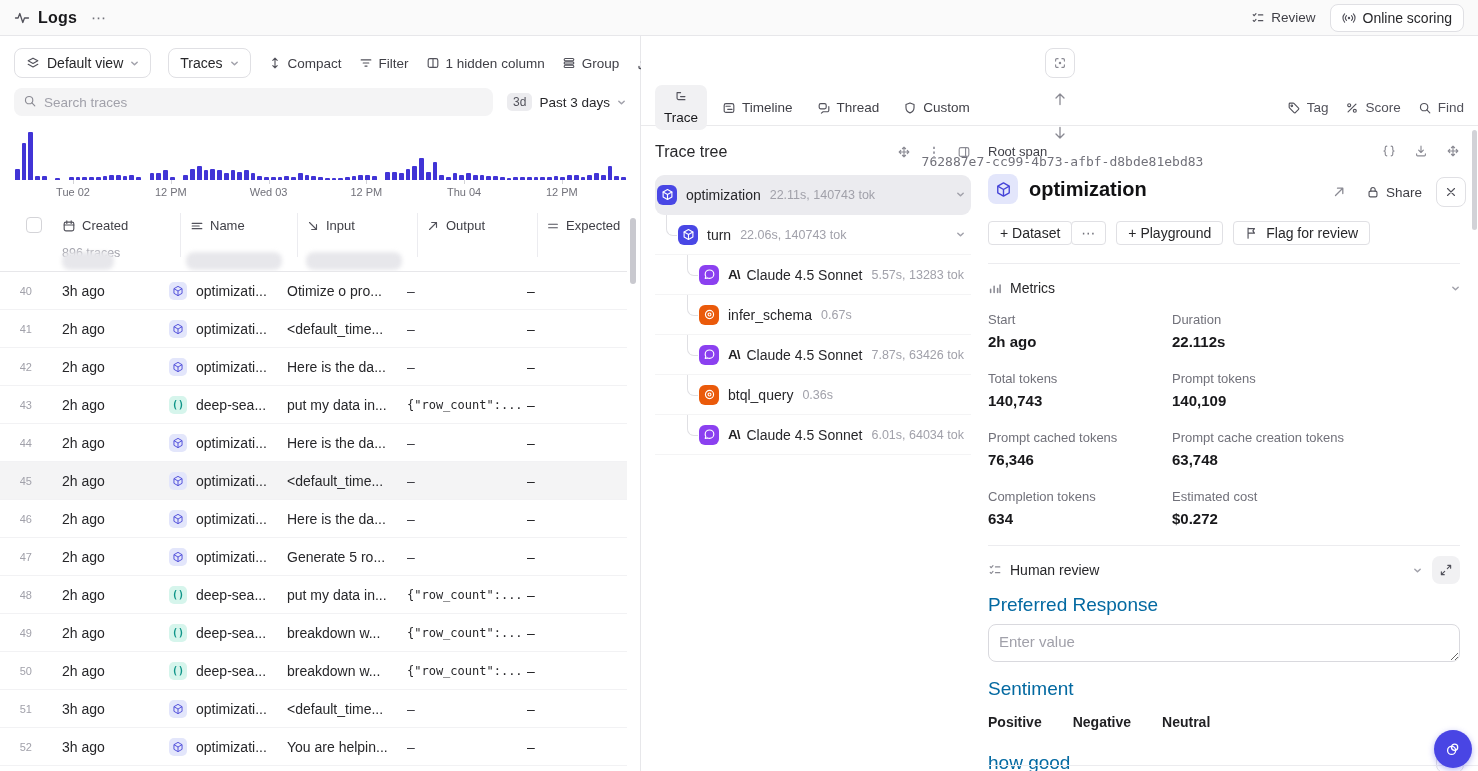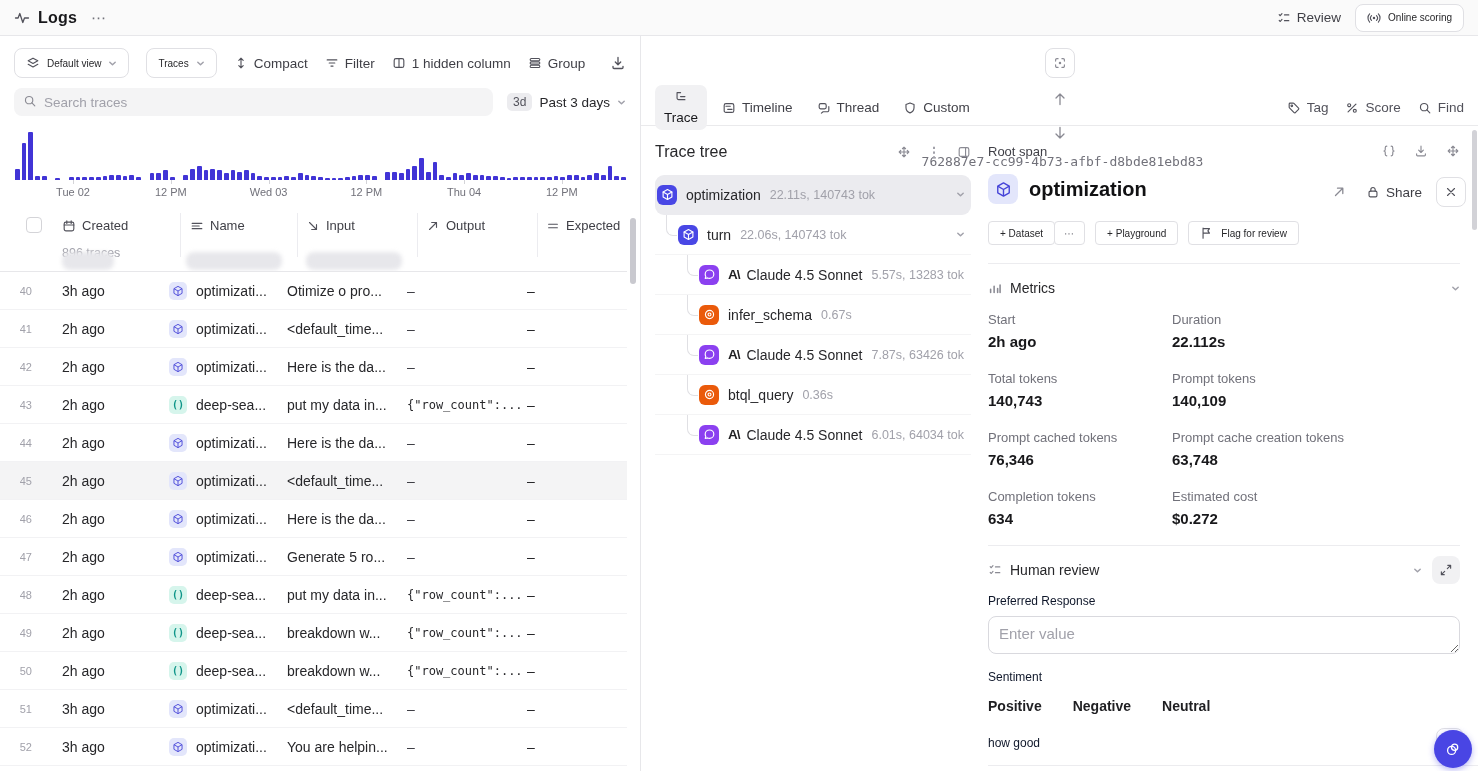--- a/index.html
+++ b/index.html
@@ -8,21 +8,21 @@
   svg.ic { width:16px; height:16px; stroke:#52525b; fill:none; stroke-width:1.3; stroke-linecap:round; stroke-linejoin:round; flex:none; }
   svg.ic.sm { width:14px; height:14px; }
   svg.ic.gray { stroke:#8a8a93; }
 
   
   .topbar { position:absolute; left:0; top:0; width:1478px; height:36px; display:flex; align-items:center; padding:0 14px; border-bottom:1px solid #e7e7ea; background:#fafafa; z-index:5; }
   .logo-title { font-size:16px; font-weight:700; margin-left:8px; letter-spacing:.2px; }
   .top-dots { color:#71717a; font-size:15px; margin-left:14px; letter-spacing:1px; cursor:pointer; }
   .top-right { margin-left:auto; display:flex; align-items:center; gap:14px; }
   .txtbtn { display:flex; align-items:center; gap:6px; font-size:13.5px; font-weight:500; color:#3f3f46; cursor:pointer; white-space:nowrap; }
-  .pillbtn { display:flex; align-items:center; gap:7px; font-size:10px; font-weight:500; color:#27272a; border:1px solid #e0e0e4; background:#fff; border-radius:8px; height:28px; padding:0 11px; cursor:pointer; white-space:nowrap; }
+  .pillbtn { display:flex; align-items:center; gap:7px; font-size:14px; font-weight:500; color:#27272a; border:1px solid #e0e0e4; background:#fff; border-radius:8px; height:28px; padding:0 11px; cursor:pointer; white-space:nowrap; }
 
   
   .left-panel { position:absolute; left:0; top:36px; width:641px; height:735px; background:#fff; border-right:1px solid #e7e7ea; }
   .right-panel { position:absolute; left:641px; top:36px; width:837px; height:735px; background:#fff; }
 
   
   .ltoolbar { position:absolute; left:14px; right:14px; top:12px; height:30px; display:flex; align-items:center; gap:17px; }
   .ltoolbar .pillbtn { height:30px; }
   .chev { width:9px; height:9px; stroke:#a1a1aa; fill:none; stroke-width:1.6; stroke-linecap:round; stroke-linejoin:round; }
   .dl-right { margin-left:auto; }
@@ -117,21 +117,21 @@
   .split-r { border-top-left-radius:0; border-bottom-left-radius:0; margin-left:-1px; padding:0 9px; color:#71717a; letter-spacing:1px; }
   .gap10 { width:10px; }
   .divider { height:1px; background:#ececef; margin-top:18px; }
   .sec-head { display:flex; align-items:center; margin-top:13px; height:22px; gap:8px; }
   .sec-title { font-size:14px; color:#27272a; }
   .sec-head .right { margin-left:auto; display:flex; align-items:center; gap:10px; }
   .mgrid { display:grid; grid-template-columns:184px 1fr; row-gap:21px; margin-top:13px; }
   .mlabel { font-size:13px; color:#71717a; margin-bottom:6px; }
   .mvalue { font-size:15px; font-weight:600; color:#18181b; }
   .graybtn { width:28px; height:28px; border-radius:8px; background:#f1f1f3; display:flex; align-items:center; justify-content:center; cursor:pointer; }
-  .fldlabel { font-size:12px; color:#0f172a; margin-top:13px; }
+  .fldlabel { font-size:19px; color:#0369a1; margin-top:13px; }
   textarea.pref { width:100%; height:38px; margin-top:8px; border:1px solid #d9d9de; border-radius:8px; padding:8px 10px; font-size:15px; font-family:"Liberation Sans",sans-serif; color:#27272a; resize:both; outline:none; }
   textarea.pref::placeholder { color:#a1a1aa; }
   .sentiments { display:flex; align-items:center; gap:31px; margin-top:14px; }
   .sentiments span { font-size:14px; font-weight:600; color:#1f1f22; cursor:pointer; }
   .hr-bottom { position:relative; }
   .hamburger { position:absolute; right:-4px; top:-8px; width:28px; height:29px; border:1px solid #e0e0e4; border-radius:8px; background:#fff; display:flex; align-items:center; justify-content:center; cursor:pointer; }
   .bottom-line { position:absolute; left:347px; right:0; top:729px; height:1px; background:#ececef; }
   .fab { position:absolute; right:6px; bottom:3px; width:38px; height:38px; border-radius:50%; background:#4945e4; display:flex; align-items:center; justify-content:center; cursor:pointer; box-shadow:0 2px 6px rgba(73,69,228,.4); }
   .scroll-thumb-right { position:absolute; right:1px; top:94px; width:5px; height:100px; border-radius:3px; background:#d2d2d7; cursor:pointer; }
 </style>

